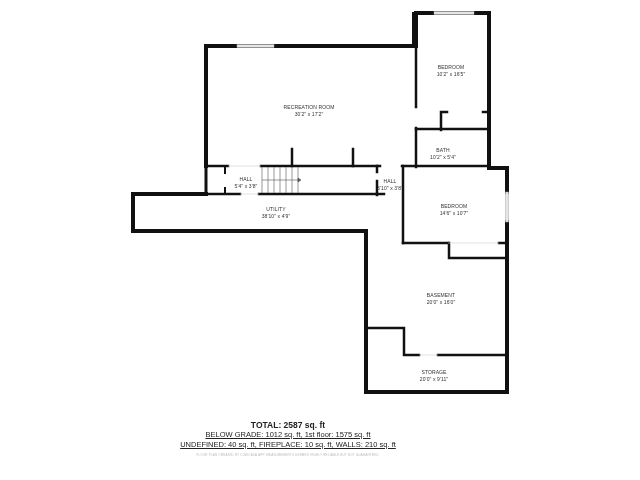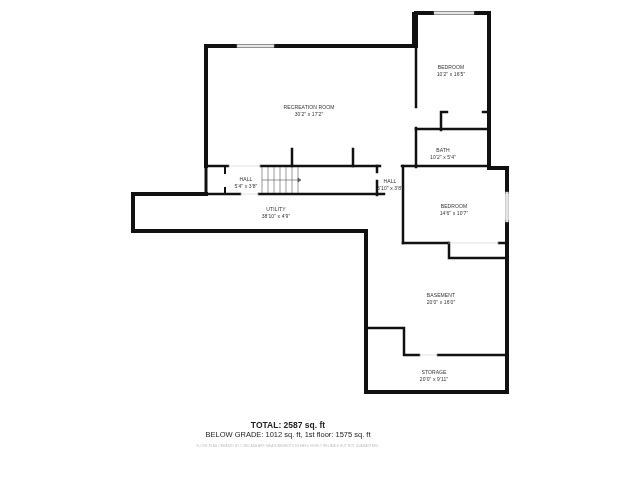--- a/index.html
+++ b/index.html
@@ -3,21 +3,21 @@
 <meta charset="utf-8">
 <style>
   html, body { margin: 0; padding: 0; background: #ffffff; }
   body { width: 640px; height: 480px; position: relative; overflow: hidden; font-family: "Liberation Sans", sans-serif; }
   #plan { position: absolute; left: 0; top: 0; width: 640px; height: 480px; }
   .room-label { position: absolute; text-align: center; color: #333; font-size: 5px; line-height: 7px; white-space: nowrap; transform: translateX(-50%); letter-spacing: 0.1px; }
   .room-label .name { display: block; text-transform: uppercase; }
   .room-label .dim { display: block; }
   .summary { position: absolute; left: 0; width: 576px; top: 420px; text-align: center; color: #222; }
   .summary .total { font-weight: bold; font-size: 8.5px; line-height: 10px; }
-  .summary .line { font-size: 7.5px; line-height: 9.5px; }
+  .summary .line { font-size: 7.5px; line-height: 9.5px; text-decoration: underline; }
   .summary .fine { font-size: 3px; color: #bbb; line-height: 6px; margin-top: 3px; letter-spacing: 0.2px; }
 </style>
 </head>
 <body>
 
 <svg id="plan" viewBox="0 0 640 480" xmlns="http://www.w3.org/2000/svg">
   <g stroke="#111" fill="none" stroke-linecap="square">
 
     <polyline stroke-width="4" points="206,166 206,46 416,46"></polyline>
 
@@ -121,14 +121,15 @@
   <span class="dim">20'0" x 16'0"</span>
 </div>
 <div class="room-label" style="left:434px; top:369px;">
   <span class="name">STORAGE</span>
   <span class="dim">20'0" x 9'11"</span>
 </div>
 
 <div class="summary">
   <div class="total">TOTAL: 2587 sq. ft</div>
   <div class="line">BELOW GRADE: 1012 sq. ft, 1st floor: 1575 sq. ft</div>
+  <div class="line">UNDEFINED: 40 sq. ft, FIREPLACE: 10 sq. ft, WALLS: 210 sq. ft</div>
   <div class="fine">FLOOR PLAN CREATED BY CUBICASA APP. MEASUREMENTS DEEMED HIGHLY RELIABLE BUT NOT GUARANTEED.</div>
 </div>
 
 </body></html>

